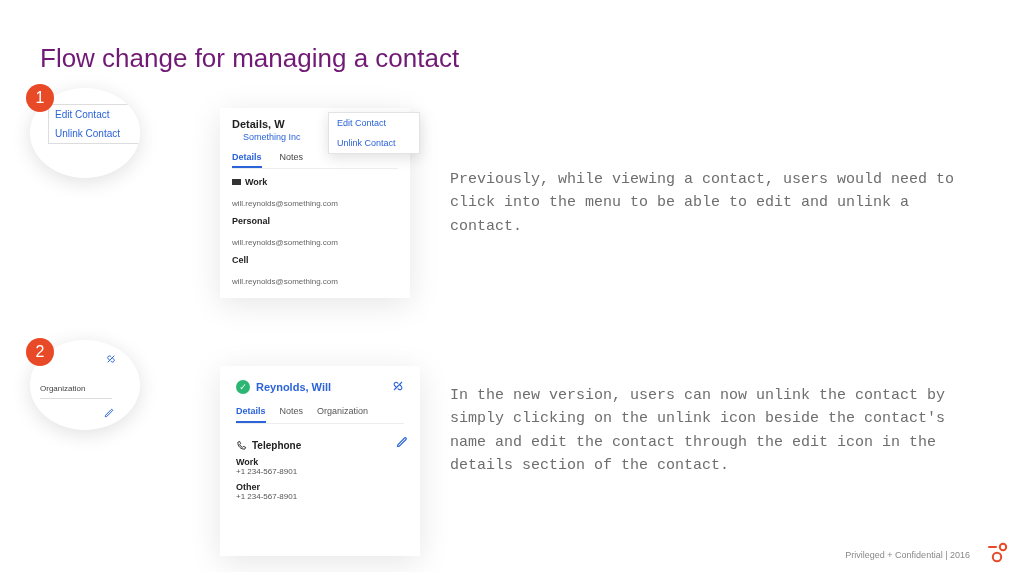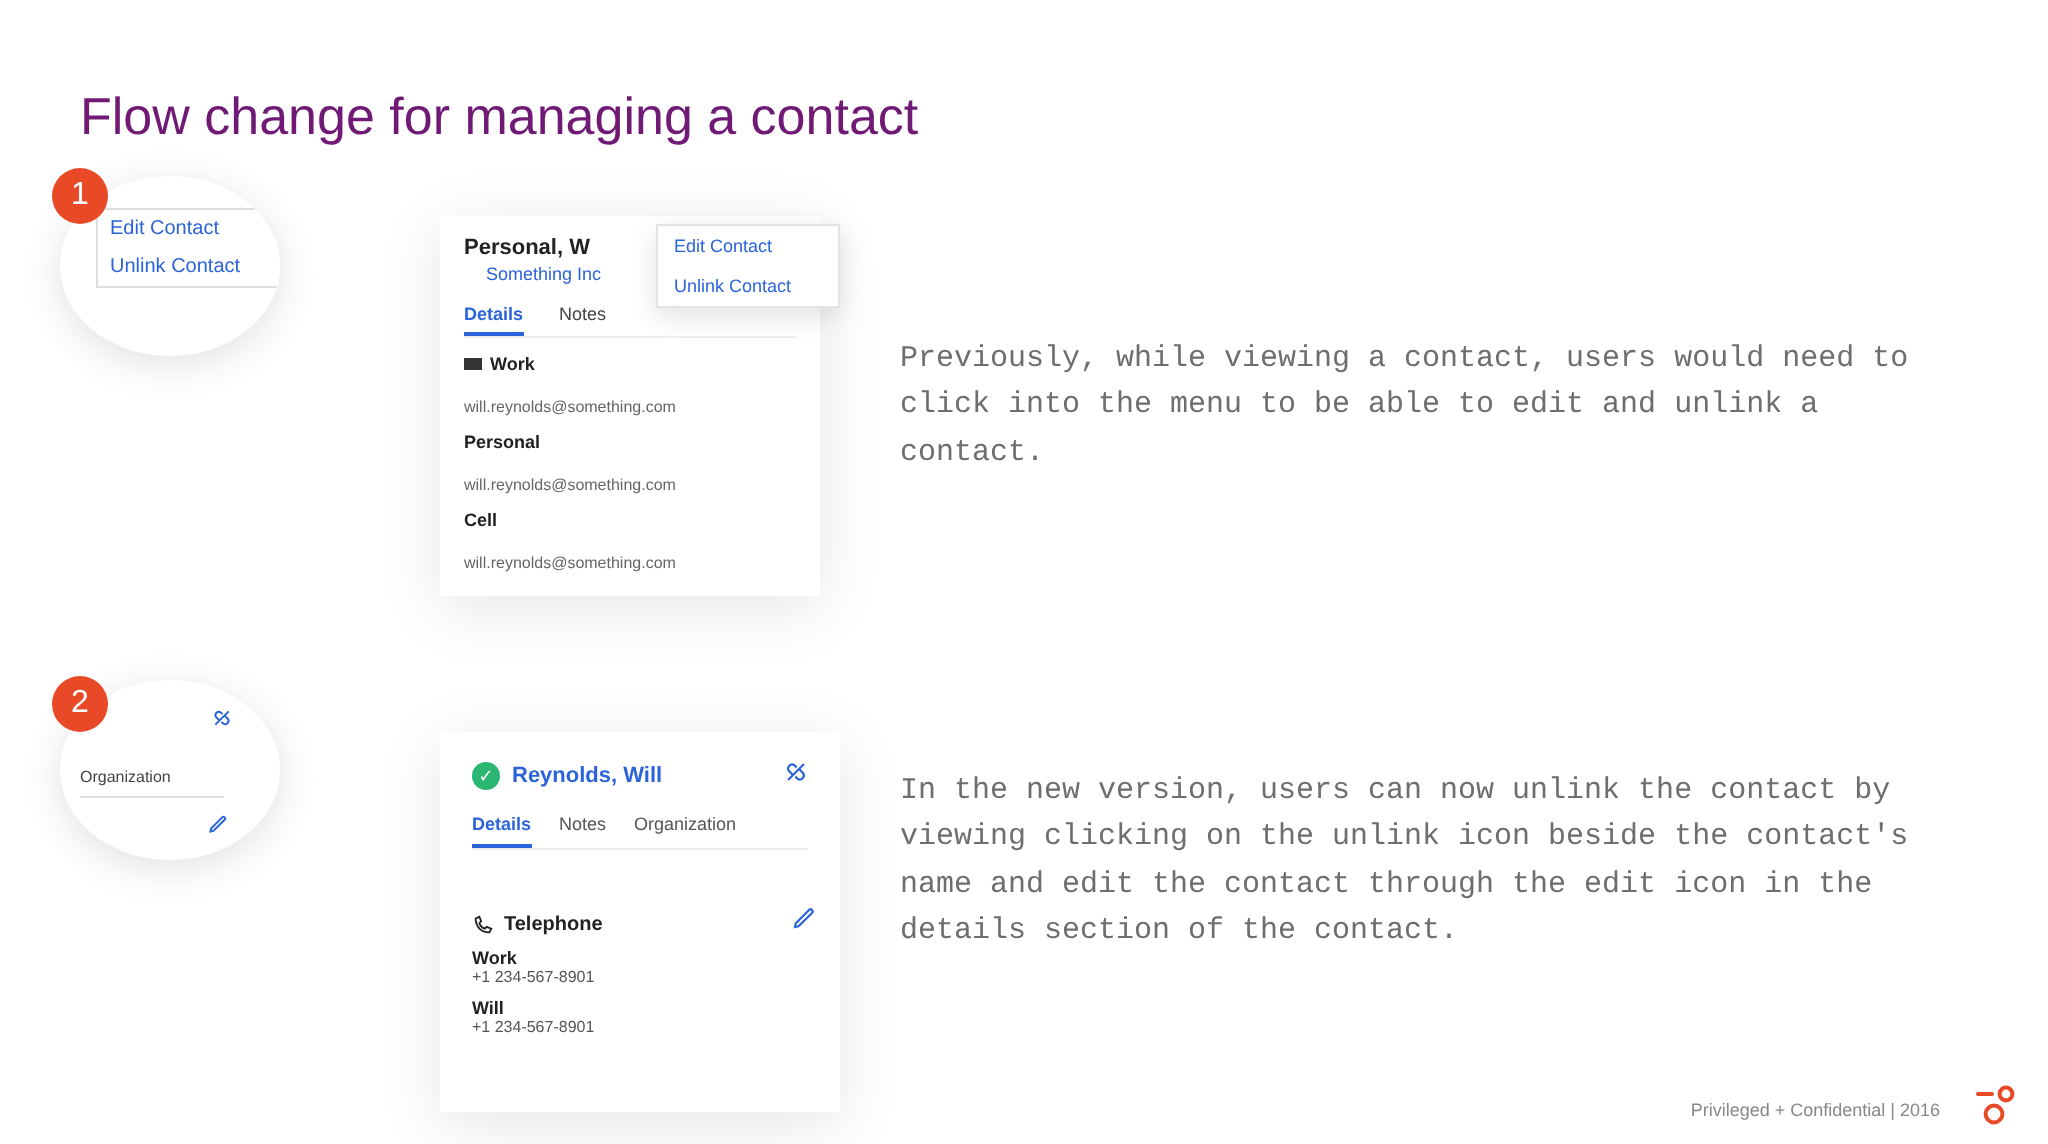--- a/index.html
+++ b/index.html
@@ -90,21 +90,21 @@
 
   
   .mock-2 { top: 366px; left: 220px; width: 200px; height: 190px; padding:14px 16px;}
   .mock-2 .header { display:flex; align-items:center; gap:6px; }
   .mock-2 .check { width:14px; height:14px; border-radius:50%; background:#2bb673; display:inline-flex; align-items:center; justify-content:center; color:#fff; font-size:9px;}
   .mock-2 .name2 { color:#2b63d9; font-weight:700; font-size:11px;}
   .mock-2 .unlink-ic { margin-left:auto; color:#2b63d9; font-size:11px;}
   .mock-2 .tabs2 { margin-top:12px; display:flex; gap:14px; font-size:9px; border-bottom:1px solid #eee;}
   .mock-2 .tabs2 .t { padding-bottom:5px; color:#555;}
   .mock-2 .tabs2 .t.active { color:#2b63d9; border-bottom:2px solid #2b63d9; font-weight:600;}
-  .mock-2 .sect { margin-top:32px; position:relative;}
+  .mock-2 .sect { margin-top:16px; position:relative;}
   .mock-2 .edit-ic { position:absolute; top:-4px; right:-4px; color:#2b63d9; font-size:11px;}
   .mock-2 .sect-title { display:flex; align-items:center; gap:5px; font-weight:700; font-size:10px; color:#222;}
   .mock-2 .ph { margin-top:6px; }
   .mock-2 .ph .pl { font-size:9px; font-weight:600; color:#222;}
   .mock-2 .ph .pv { font-size:8px; color:#555;}
 
   .desc {
     position: absolute;
     left: 450px;
     width: 520px;
@@ -142,21 +142,21 @@
 
 <div class="callout callout-1">
   <div class="menu-box">
     <div class="mini-row">Edit Contact</div>
     <div class="mini-row">Unlink Contact</div>
   </div>
 </div>
 
 <div class="mock mock-1">
   <div class="dots">⋮</div>
-  <div class="name">Personal, W</div>
+  <div class="name">Details, W</div>
   <div class="orgtxt">Something Inc</div>
   <div class="tabs">
     <div class="tab active">Details</div>
     <div class="tab">Notes</div>
   </div>
   <div class="field">
     <div class="lbl">
         <span class="mail-ic"></span>
         <span>Work</span>
       </div>
@@ -224,27 +224,27 @@
       <svg width="11" height="11" viewBox="0 0 24 24" fill="none" stroke="#222" stroke-width="2">
           <path d="M4 5c0 9 6 15 15 15l2-4-5-2-2 2c-3-1-5-3-6-6l2-2-2-5-4 2z"></path>
         </svg>
       <span>Telephone</span>
     </div>
     <div class="ph">
       <div class="pl">Work</div>
       <div class="pv">+1 234-567-8901</div>
     </div>
     <div class="ph">
-      <div class="pl">Will</div>
+      <div class="pl">Other</div>
       <div class="pv">+1 234-567-8901</div>
     </div>
   </div>
 </div>
 
-<div class="desc desc-2">In the new version, users can now unlink the contact by viewing clicking on the unlink icon beside the contact's name and edit the contact through the edit icon in the details section of the contact.</div>
+<div class="desc desc-2">In the new version, users can now unlink the contact by simply clicking on the unlink icon beside the contact's name and edit the contact through the edit icon in the details section of the contact.</div>
 
 <div class="footer">Privileged + Confidential  |  2016</div>
 <div class="logo">
   <svg viewBox="0 0 24 24">
       <circle cx="17" cy="7" r="3.2" fill="none" stroke="#e84a27" stroke-width="2"></circle>
       <circle cx="11" cy="17" r="4.2" fill="none" stroke="#e84a27" stroke-width="2"></circle>
       <line x1="3" y1="7" x2="10" y2="7" stroke="#e84a27" stroke-width="2" stroke-linecap="round"></line>
     </svg>
 </div>
 

